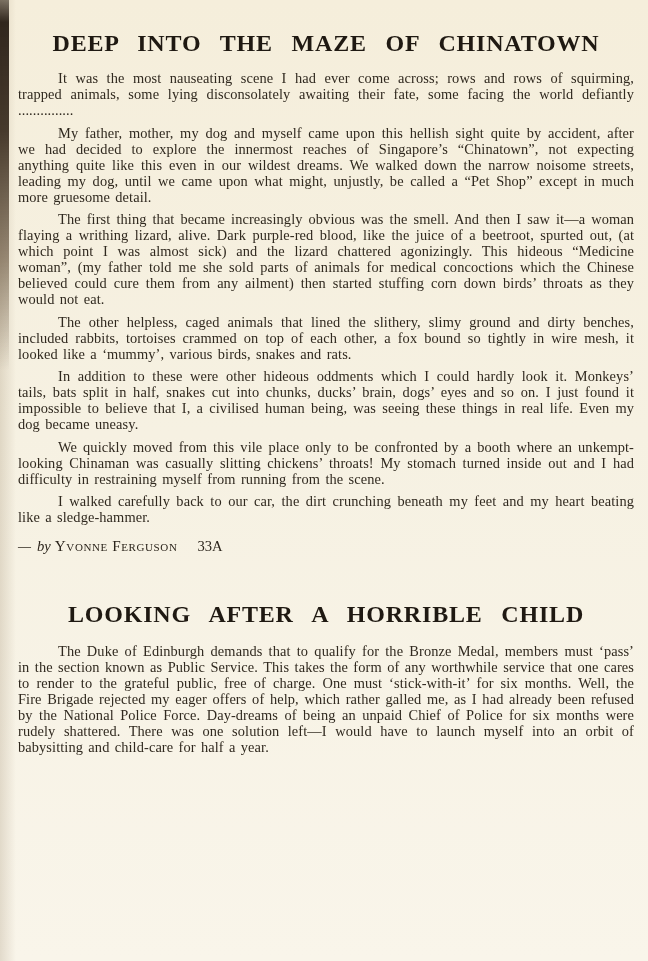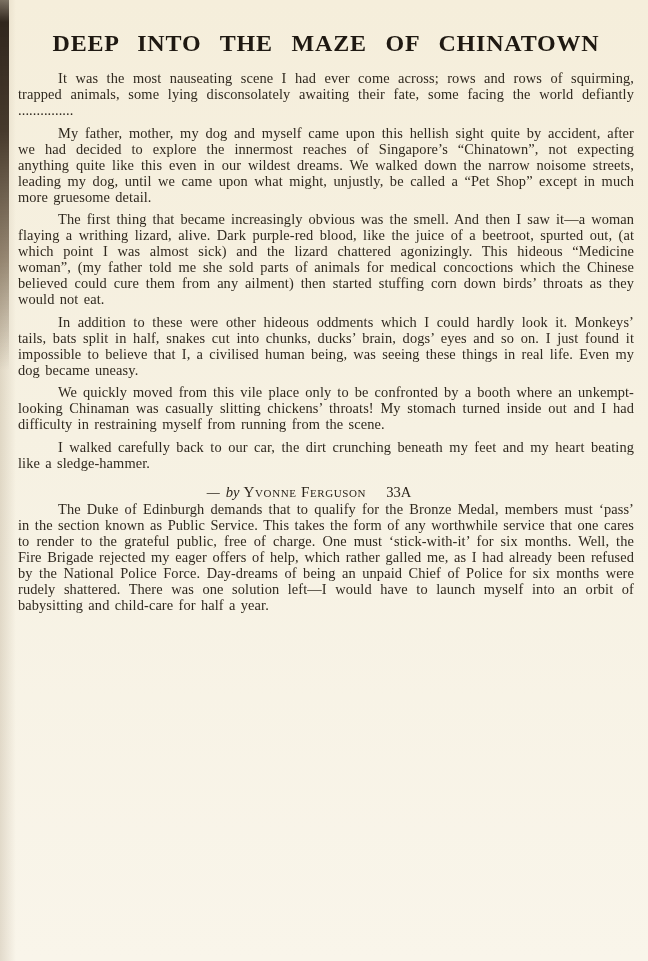--- a/index.html
+++ b/index.html
@@ -60,21 +60,21 @@
   .body-text p {
     margin: 0 0 6.5px 0;
     text-indent: 40px;
     text-align: justify;
     font-size: 14.4px;
     line-height: 16px;
     word-spacing: 1.6px;
     letter-spacing: 0.1px;
   }
   .byline {
-    text-align: center;
+    text-align: left;
     padding-right: 34px;
     margin: 12px 0 0 0;
     font-size: 14.6px;
     color: #2b241b;
     white-space: nowrap;
   }
   .byline .dash { font-style: italic; }
   .byline .by { font-style: italic; margin: 0 4px 0 6px; }
   .byline .author {
     font-variant: small-caps;
@@ -93,31 +93,33 @@
 
   <div class="content">
 
     <div>
       <h1 class="article-title">DEEP INTO THE MAZE OF CHINATOWN</h1>
 
       <div class="body-text">
         <p>It was the most nauseating scene I had ever come across; rows and rows of squirming, trapped animals, some lying disconsolately awaiting their fate, some facing the world defiantly ...............</p>
         <p>My father, mother, my dog and myself came upon this hellish sight quite by accident, after we had decided to explore the innermost reaches of Singapore’s “Chinatown”, not expecting anything quite like this even in our wildest dreams. We walked down the narrow noisome streets, leading my dog, until we came upon what might, unjustly, be called a “Pet Shop” except in much more gruesome detail.</p>
         <p>The first thing that became increasingly obvious was the smell. And then I saw it—a woman flaying a writhing lizard, alive. Dark purple-red blood, like the juice of a beetroot, spurted out, (at which point I was almost sick) and the lizard chattered agonizingly. This hideous “Medicine woman”, (my father told me she sold parts of animals for medical concoctions which the Chinese believed could cure them from any ailment) then started stuffing corn down birds’ throats as they would not eat.</p>
+        <p>The other helpless, caged animals that lined the slithery, slimy ground and dirty benches, included rabbits, tortoises crammed on top of each other, a fox bound so tightly in wire mesh, it looked like a ‘mummy’, various birds, snakes and rats.</p>
         <p>In addition to these were other hideous oddments which I could hardly look it. Monkeys’ tails, bats split in half, snakes cut into chunks, ducks’ brain, dogs’ eyes and so on. I just found it impossible to believe that I, a civilised human being, was seeing these things in real life. Even my dog became uneasy.</p>
         <p>We quickly moved from this vile place only to be confronted by a booth where an unkempt-looking Chinaman was casually slitting chickens’ throats! My stomach turned inside out and I had difficulty in restraining myself from running from the scene.</p>
         <p>I walked carefully back to our car, the dirt crunching beneath my feet and my heart beating like a sledge-hammer.</p>
       </div>
 
       <div class="byline">
         <span class="dash">—</span><span class="by">by</span><span class="author">Yvonne Ferguson</span><span class="tag">33A</span>
       </div>
     </div>
 
     <div>
+      <h1 class="article-title second-title">LOOKING AFTER A HORRIBLE CHILD</h1>
 
       <div class="body-text">
         <p>The Duke of Edinburgh demands that to qualify for the Bronze Medal, members must ‘pass’ in the section known as Public Service. This takes the form of any worthwhile service that one cares to render to the grateful public, free of charge. One must ‘stick-with-it’ for six months. Well, the Fire Brigade rejected my eager offers of help, which rather galled me, as I had already been refused by the National Police Force. Day-dreams of being an unpaid Chief of Police for six months were rudely shattered. There was one solution left—I would have to launch myself into an orbit of babysitting and child-care for half a year.</p>
       </div>
     </div>
 
   </div>
 </div>
 
 </body></html>

